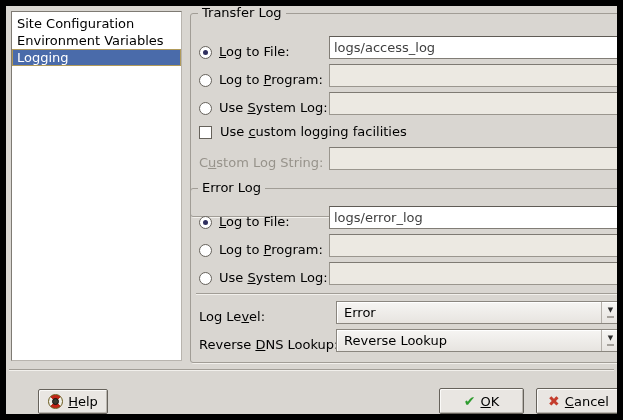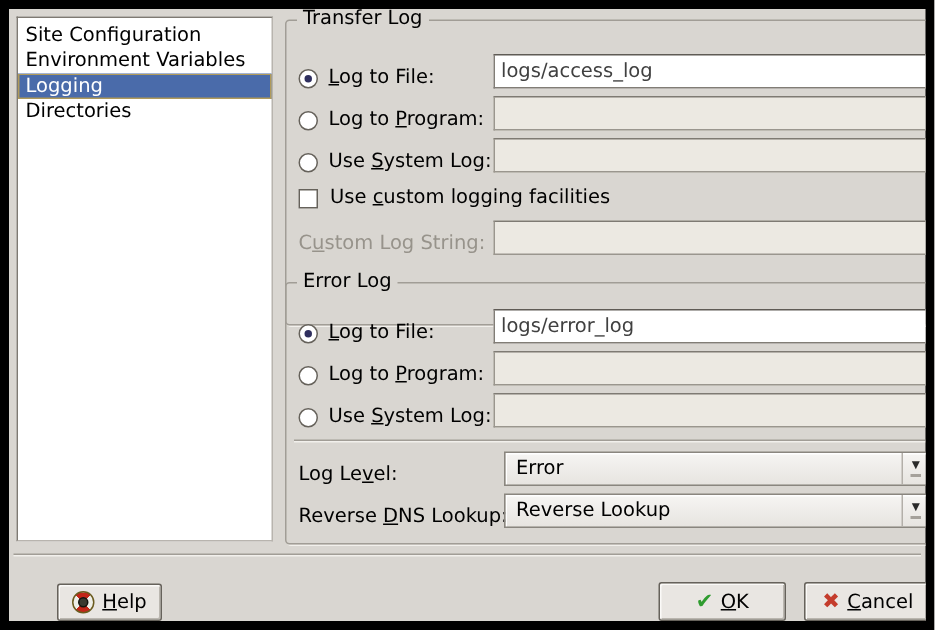--- a/index.html
+++ b/index.html
@@ -82,21 +82,20 @@
 </style>
 </head>
 <body>
 
 <div class="window">
 
   <div class="sidebar">
     <div class="list-item">Site Configuration</div>
     <div class="list-item">Environment Variables</div>
     <div class="list-item selected">Logging</div>
-    <div class="list-item">Directories</div>
   </div>
 
   <div class="frame" id="transfer-frame">
     <span class="frame-title">Transfer Log</span>
 
     <div class="row" style="top:22px;">
       <span class="radio checked"></span>
       <span class="lbl"><span></span><span class="mn">L</span><span>og to File:</span></span>
       <input class="entry" value="logs/access_log" style="">
     </div>

